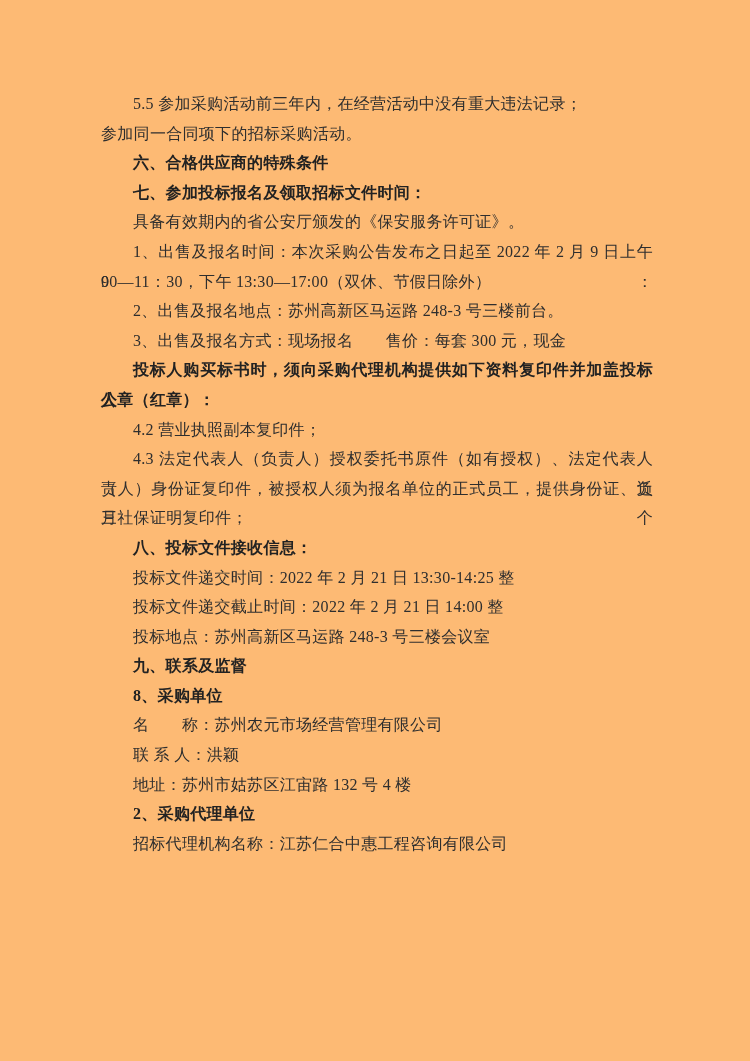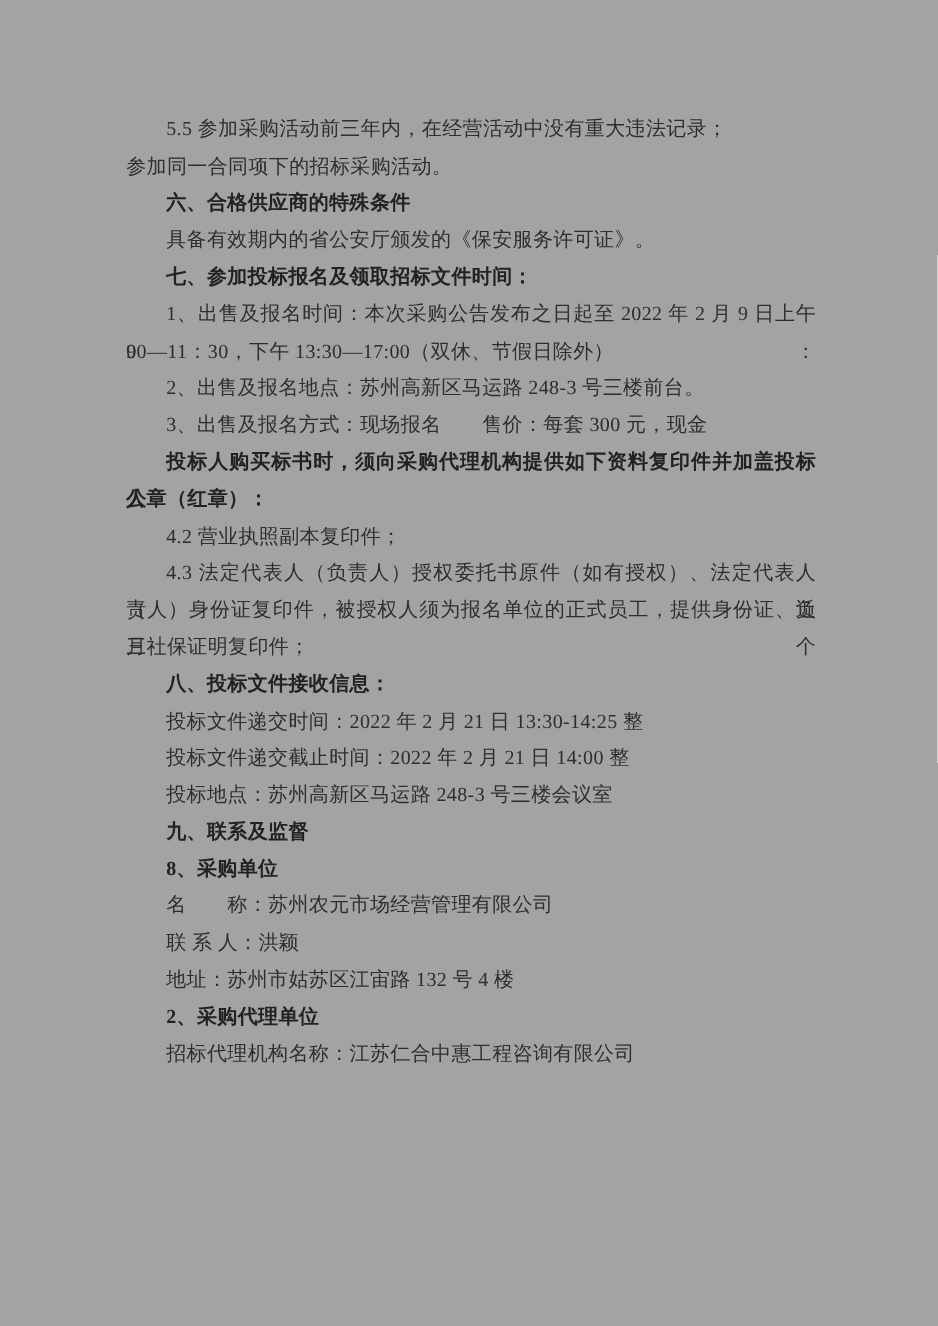--- a/index.html
+++ b/index.html
@@ -4,21 +4,21 @@
 <style>
   html, body {
     margin: 0;
     padding: 0;
     background: #ffffff;
   }
   .page {
     position: relative;
     width: 750px;
     height: 1061px;
-    background: #a3a3a3;
+    background: #fdba74;
     overflow: hidden;
     font-family: "Liberation Serif", "DejaVu Serif", serif;
   }
   .doc {
     position: absolute;
     left: 101px;
     top: 89px;
     width: 552px;
     color: #2e2e2e;
     font-size: 16px;
@@ -43,22 +43,22 @@
   }
 </style>
 </head>
 <body>
 
 <div class="page">
   <div class="doc">
       <div class="line ind">5.5 参加采购活动前三年内，在经营活动中没有重大违法记录；</div>
       <div class="line">参加同一合同项下的招标采购活动。</div>
       <div class="line ind b">六、合格供应商的特殊条件</div>
+      <div class="line ind b">七、参加投标报名及领取招标文件时间：</div>
       <div class="line ind">具备有效期内的省公安厅颁发的《保安服务许可证》。</div>
-      <div class="line ind b">七、参加投标报名及领取招标文件时间：</div>
       <div class="line ind jf">1、出售及报名时间：本次采购公告发布之日起至 2022 年 2 月 9 日上午 9：</div>
       <div class="line">00—11：30，下午 13:30—17:00（双休、节假日除外）</div>
       <div class="line ind">2、出售及报名地点：苏州高新区马运路 248-3 号三楼前台。</div>
       <div class="line ind">3、出售及报名方式：现场报名　　售价：每套 300 元，现金</div>
       <div class="line ind b jf">投标人购买标书时，须向采购代理机构提供如下资料复印件并加盖投标人</div>
       <div class="line b">公章（红章）：</div>
       <div class="line ind">4.2 营业执照副本复印件；</div>
       <div class="line ind jf">4.3 法定代表人（负责人）授权委托书原件（如有授权）、法定代表人（负</div>
       <div class="line jf">责人）身份证复印件，被授权人须为报名单位的正式员工，提供身份证、近三个</div>
       <div class="line">月社保证明复印件；</div>

